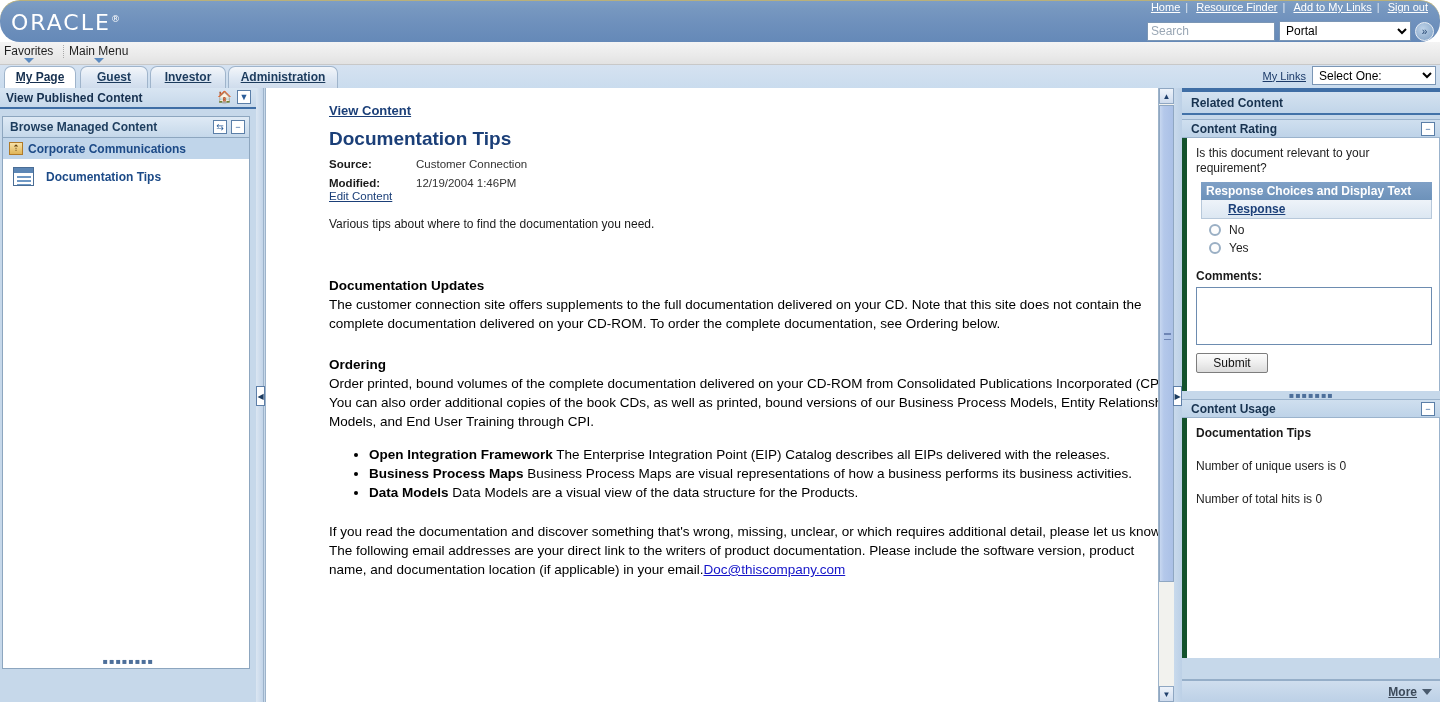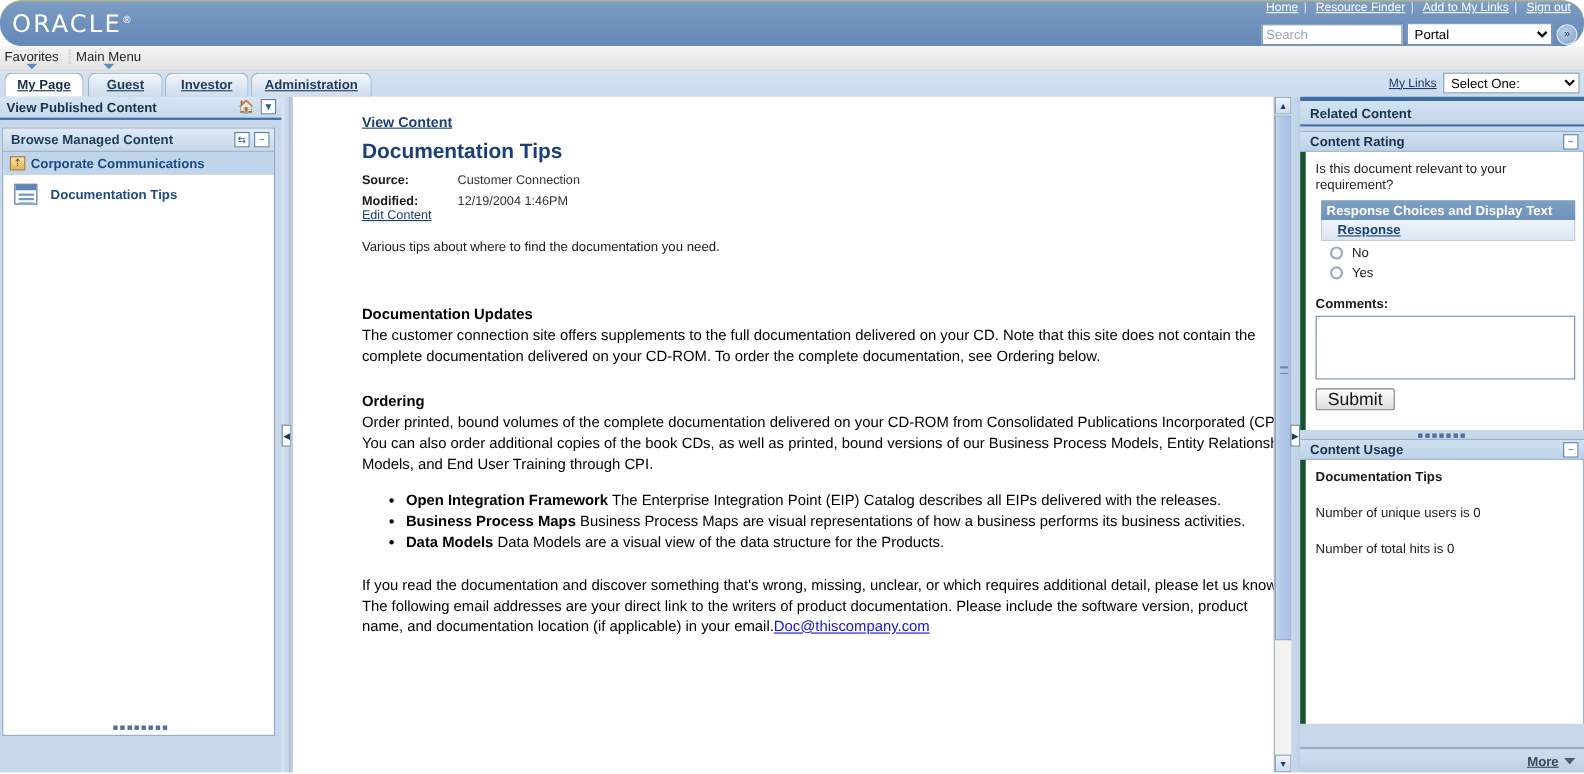--- a/index.html
+++ b/index.html
@@ -394,21 +394,21 @@
   .choices-hdr {
     background: linear-gradient(to bottom, #7fa0c6, #6d92ba);
     color: #ffffff; font-size: 12px; font-weight: bold;
     padding: 2px 5px; 
     margin: 0 0 0 5px;
   }
   .resp-subhdr {
     background: linear-gradient(to bottom, #eef3f9, #dce7f2);
     border: 1px solid #b7c8da; border-top: none;
     margin: 0 0 0 5px;
-    padding: 2px 0 2px 14px;
+    padding: 2px 0 2px 26px;
   }
   .resp-subhdr span {
     font-size: 12px; font-weight: bold; color: #1b3f78;
     text-decoration: underline; cursor: pointer;
   }
   .radio-row {
     display: flex; align-items: center; gap: 8px;
     margin: 4px 0 0 13px;
   }
   .radio {
@@ -428,21 +428,21 @@
     font-family: "Liberation Sans", sans-serif;
     font-size: 12px;
   }
   .submit-btn {
     margin-top: 5px;
     width: 72px; height: 20px;
     border: 1px solid #7d7d7d;
     border-radius: 2px;
     background: linear-gradient(to bottom, #fcfcfc 0%, #f0f0f0 45%, #dcdcdc 100%);
     font-family: "Liberation Sans", sans-serif;
-    font-size: 16px; color: #111;
+    font-size: 12px; color: #111;
     cursor: pointer;
   }
 
   .rp-grip {
     height: 8px;
     background: #c6d8ea;
     display: flex; align-items: center; justify-content: center;
     cursor: ns-resize;
   }
 

